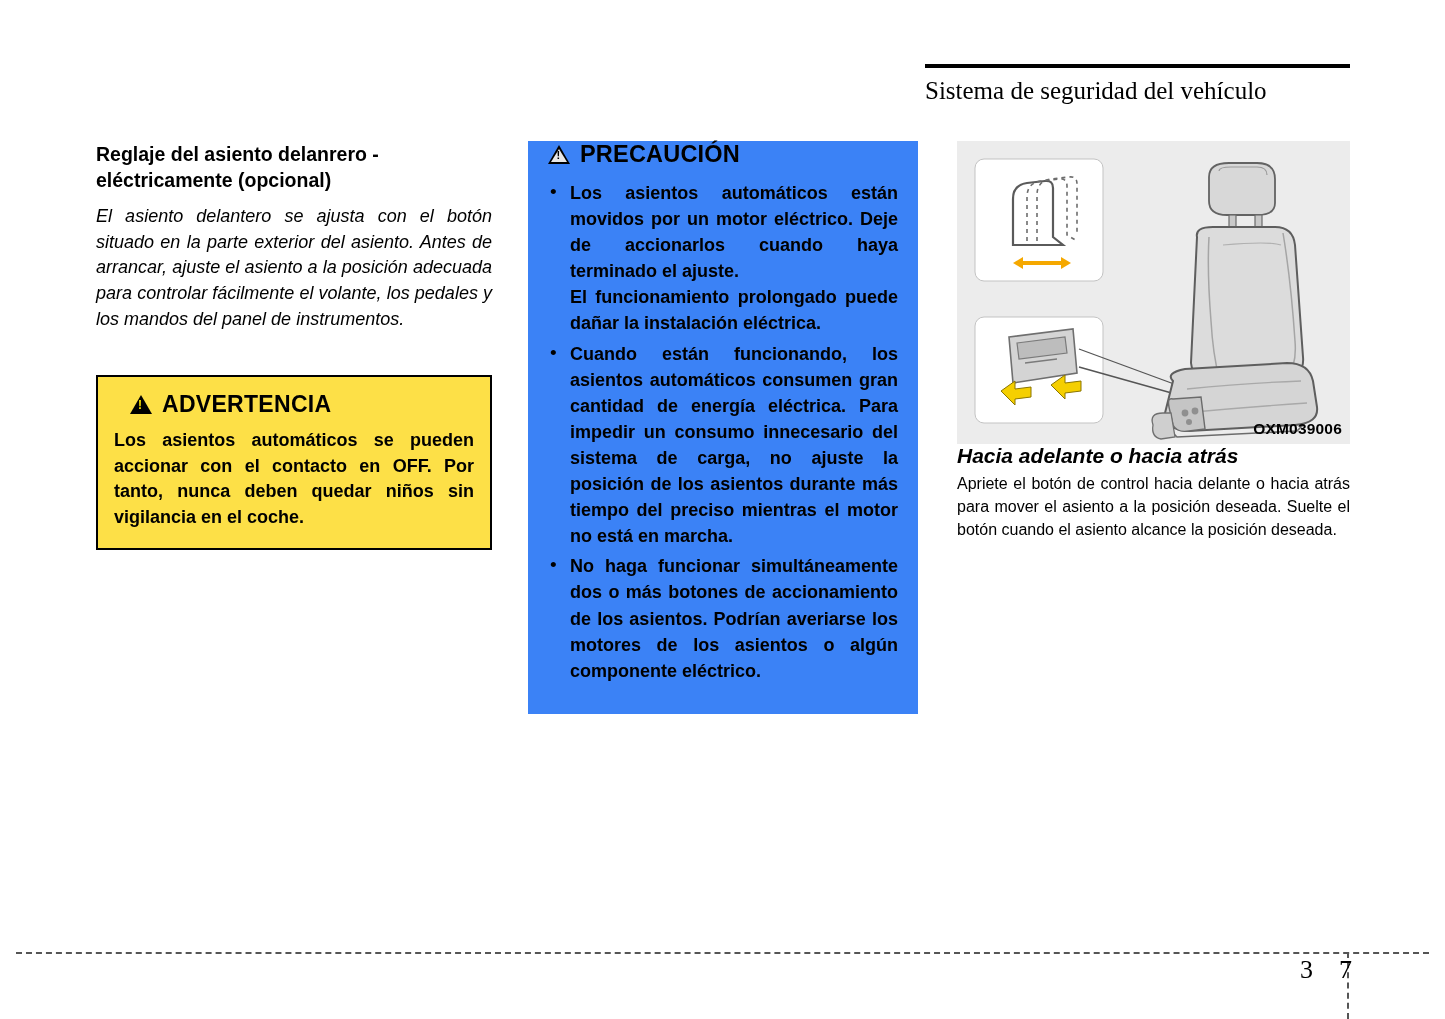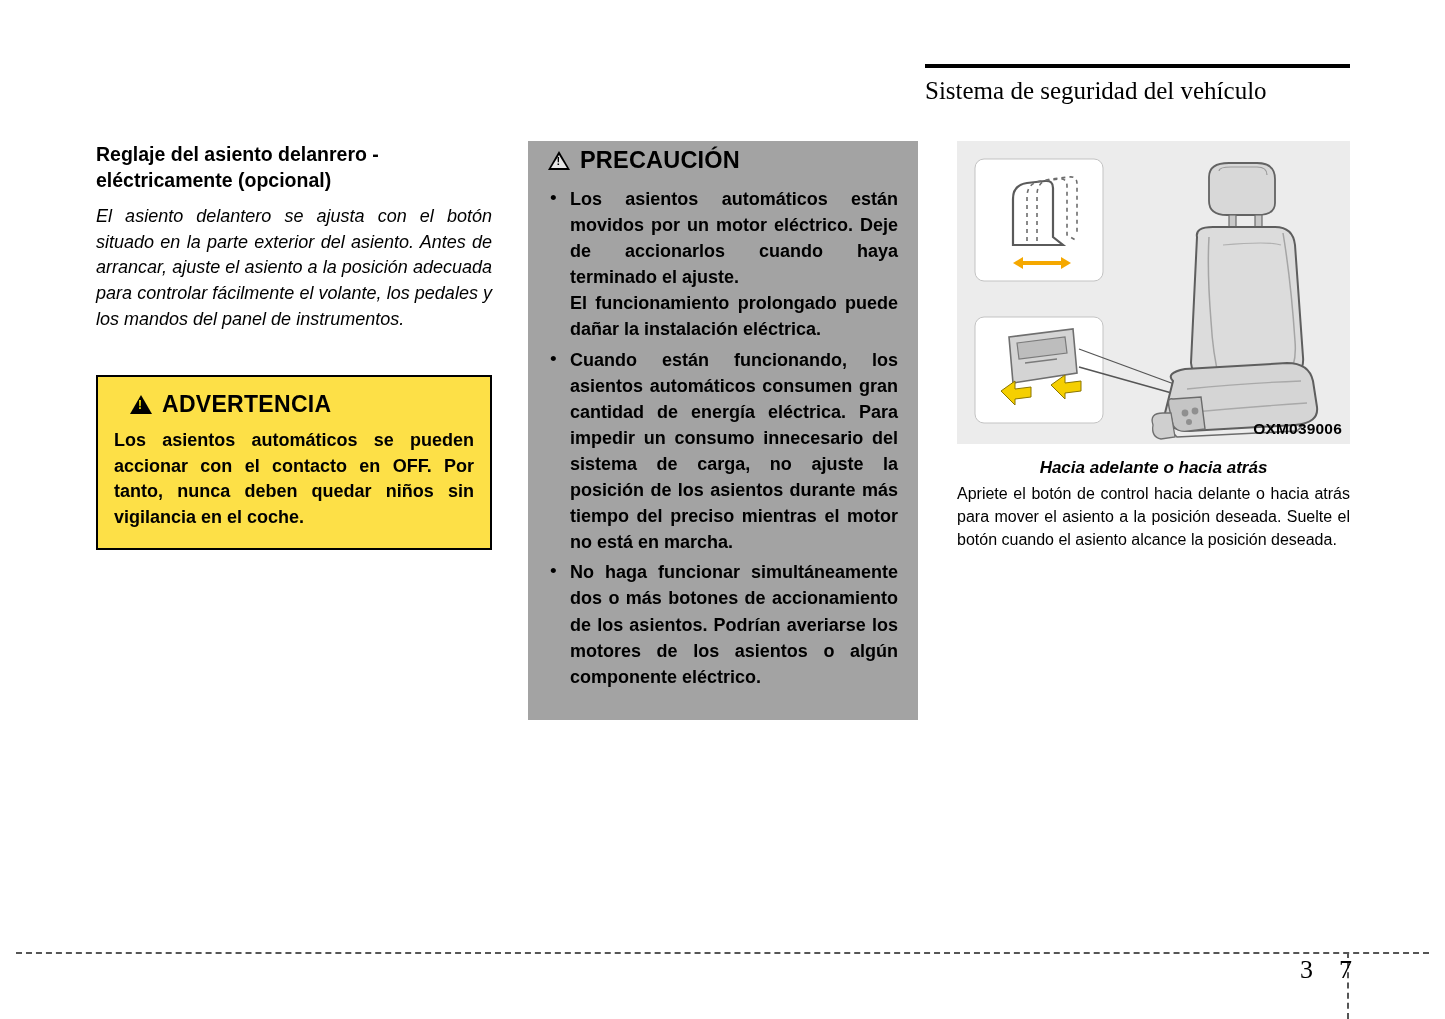--- a/index.html
+++ b/index.html
@@ -118,24 +118,24 @@
     left: -3px;
     top: 4px;
     color: #ffe600;
     font-size: 12px;
     font-weight: bold;
     line-height: 1;
   }
 
   
   .caution-box {
-    background: #a3a3a3;
+    background: #3b82f6;
     width: 390px;
     box-sizing: border-box;
-    padding: 6px 20px 26px 20px;
+    padding: 0 20px 26px 20px;
   }
   .caution-head {
     display: flex;
     align-items: center;
     gap: 10px;
     margin-bottom: 12px;
   }
   .caution-title {
     font-size: 23.5px;
     font-weight: bold;
@@ -211,25 +211,23 @@
   .fig-code {
     position: absolute;
     right: 8px;
     bottom: 6px;
     font-size: 15.5px;
     font-weight: bold;
     color: #000000;
     letter-spacing: .2px;
   }
   .fig-caption {
-    margin-top: 14px;
-    font-size: 17px;
+    font-size: 21px;
     font-weight: bold;
     font-style: italic;
-    text-align: center;
   }
   .fig-body {
     margin-top: 4px;
     font-size: 16px;
     line-height: 1.45;
     text-align: justify;
   }
 
   
   .footer-rule {

